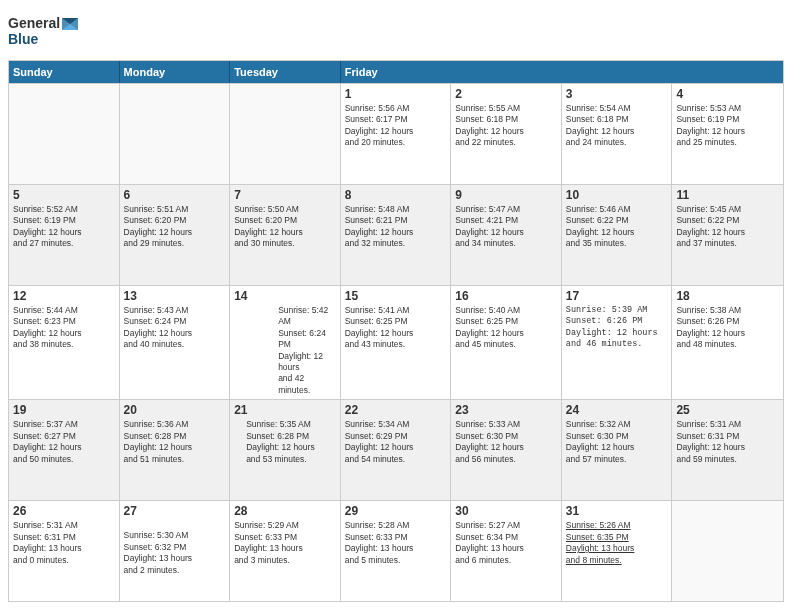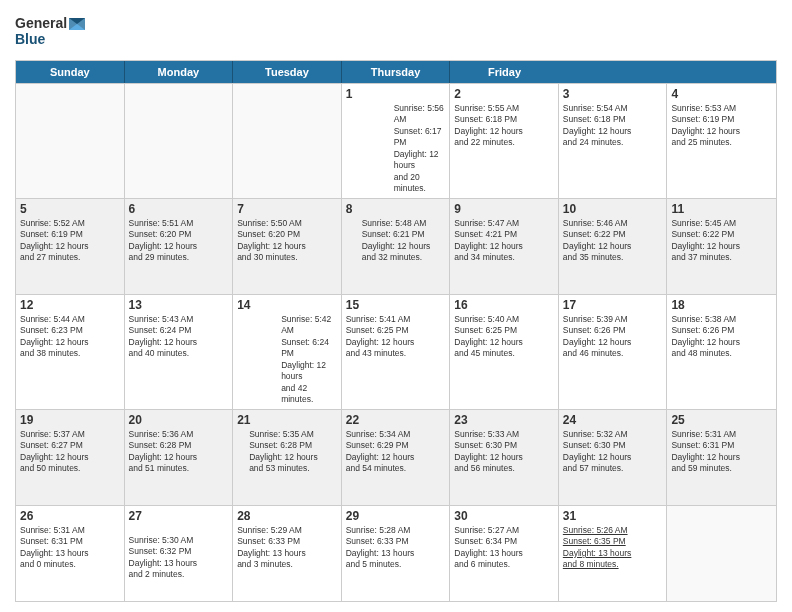--- a/index.html
+++ b/index.html
@@ -1,31 +1,31 @@
 <!DOCTYPE html>
 <html><head>
   <meta charset="utf-8">
   <style>
     * { box-sizing: border-box; margin: 0; padding: 0; }
     body { font-family: Arial, sans-serif; background: #fff; width: 792px; height: 612px; overflow: hidden; }
     
-    .page { width: 792px; height: 612px; padding: 10px 15px; display: flex; flex-direction: column; }
+    .page { width: 792px; height: 612px; padding: 10px 8px; display: flex; flex-direction: column; }
     
     .header { display: flex; align-items: flex-start; justify-content: space-between; margin-bottom: 6px; }
     
     .logo { display: flex; flex-direction: column; align-items: flex-start; }
     
     .title-block { text-align: right; }
     .month-title { font-size: 36px; color: #333; font-weight: normal; }
     .location { font-size: 14px; color: #555; }
     
     .calendar { flex: 1; display: flex; flex-direction: column; border: 1px solid #ccc; }
     
     .cal-header { display: grid; grid-template-columns: repeat(7, 1fr); background: #2471a3; }
-    .cal-header-cell { color: #fff; font-size: 11px; font-weight: bold; padding: 5px 4px; text-align: center; border-right: 1px solid #1a5276; }
+    .cal-header-cell { color: #fff; font-size: 11px; font-weight: bold; padding: 5px 4px; text-align: left; border-right: 1px solid #1a5276; }
     .cal-header-cell:last-child { border-right: none; }
     
     .cal-body { flex: 1; display: flex; flex-direction: column; }
     .cal-row { display: grid; grid-template-columns: repeat(7, 1fr); flex: 1; border-top: 1px solid #ccc; }
     
     .cal-cell { border-right: 1px solid #ccc; padding: 3px 4px; font-size: 9px; color: #333; background: #fff; vertical-align: top; min-height: 0; }
     .cal-cell:last-child { border-right: none; }
     .cal-cell.empty { background: #f9f9f9; }
     .cal-cell.shaded { background: #f0f0f0; }
     
@@ -53,31 +53,30 @@
       <div class="month-title"></div>
       <div class="location"></div>
     </div>
   </div>
 
   <div class="calendar">
     <div class="cal-header">
     <div class="cal-header-cell">Sunday</div>
         <div class="cal-header-cell">Monday</div>
         <div class="cal-header-cell">Tuesday</div>
-        <div class="cal-header-cell">Thursday</div>
         <div class="cal-header-cell">Friday</div>
       </div>
     <div class="cal-body">
     <div class="cal-row">
           <div class="cal-cell empty"></div>
           <div class="cal-cell empty"></div>
           <div class="cal-cell empty"></div>
           <div class="cal-cell">
             <span class="day-num">1</span>
-            <div class="day-info" style="white-space: pre-line; margin-left: 48px;">Sunrise: 5:56 AM
+            <div class="day-info" style="white-space: pre-line;">Sunrise: 5:56 AM
 Sunset: 6:17 PM
 Daylight: 12 hours
 and 20 minutes.</div>
           </div>
           <div class="cal-cell">
             <span class="day-num">2</span>
             <div class="day-info" style="white-space: pre-line;">Sunrise: 5:55 AM
 Sunset: 6:18 PM
 Daylight: 12 hours
 and 22 minutes.</div>
@@ -114,21 +113,21 @@
           </div>
           <div class="cal-cell shaded">
             <span class="day-num">7</span>
             <div class="day-info" style="white-space: pre-line;">Sunrise: 5:50 AM
 Sunset: 6:20 PM
 Daylight: 12 hours
 and 30 minutes.</div>
           </div>
           <div class="cal-cell shaded">
             <span class="day-num">8</span>
-            <div class="day-info" style="white-space: pre-line; margin-left: 16px;">Sunrise: 5:48 AM
+            <div class="day-info" style="white-space: pre-line;">Sunrise: 5:48 AM
 Sunset: 6:21 PM
 Daylight: 12 hours
 and 32 minutes.</div>
           </div>
           <div class="cal-cell shaded">
             <span class="day-num">9</span>
             <div class="day-info" style="white-space: pre-line;">Sunrise: 5:47 AM
 Sunset: 4:21 PM
 Daylight: 12 hours
 and 34 minutes.</div>
@@ -179,21 +178,21 @@
           </div>
           <div class="cal-cell">
             <span class="day-num">16</span>
             <div class="day-info" style="white-space: pre-line;">Sunrise: 5:40 AM
 Sunset: 6:25 PM
 Daylight: 12 hours
 and 45 minutes.</div>
           </div>
           <div class="cal-cell">
             <span class="day-num">17</span>
-            <div class="day-info" style="white-space: pre-line;">Sunrise: 5:39 AM
+            <div class="day-info" style="white-space: pre-line; font-family: Liberation Mono, monospace;">Sunrise: 5:39 AM
 Sunset: 6:26 PM
 Daylight: 12 hours
 and 46 minutes.</div>
           </div>
           <div class="cal-cell">
             <span class="day-num">18</span>
             <div class="day-info" style="white-space: pre-line;">Sunrise: 5:38 AM
 Sunset: 6:26 PM
 Daylight: 12 hours
 and 48 minutes.</div>

